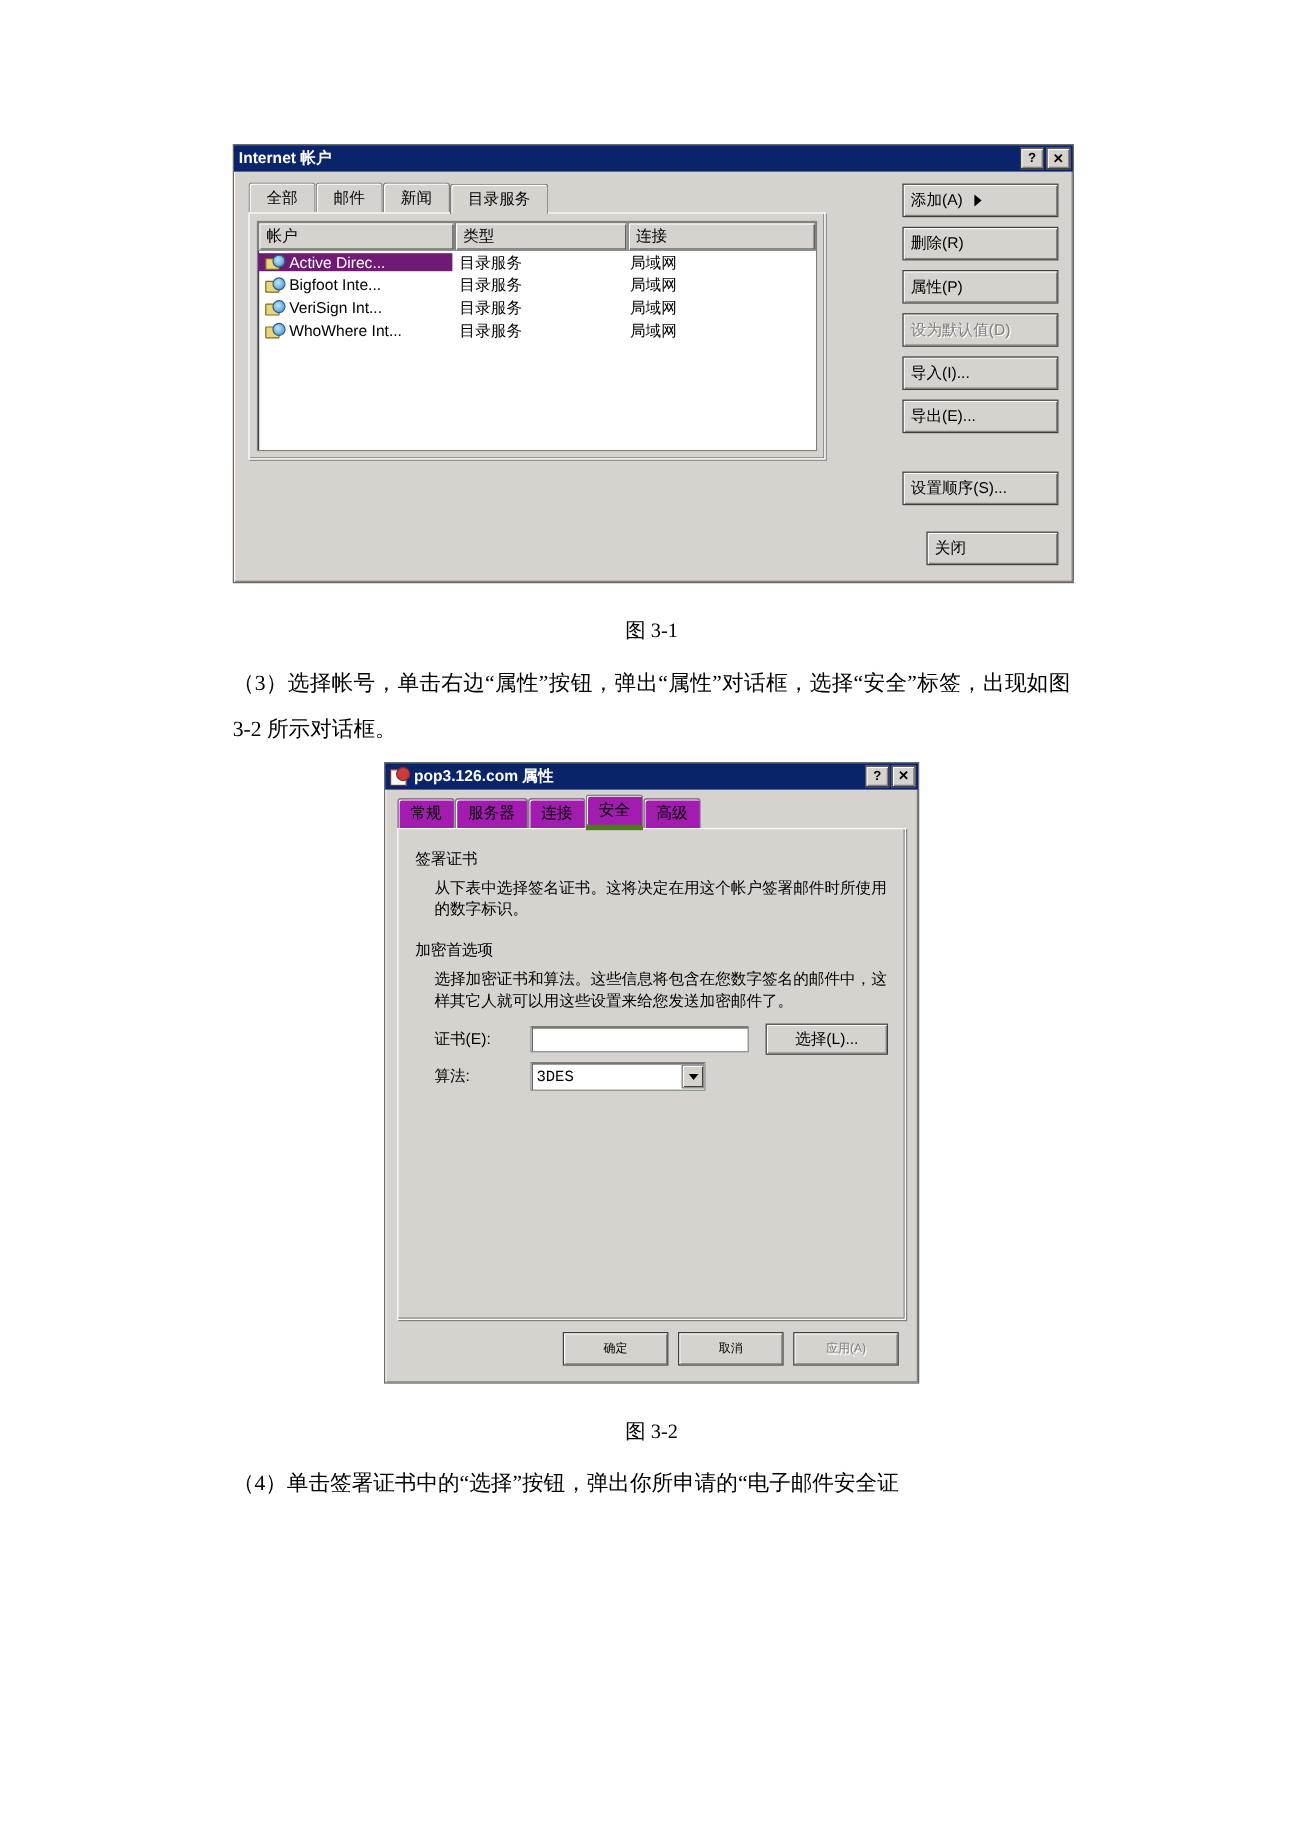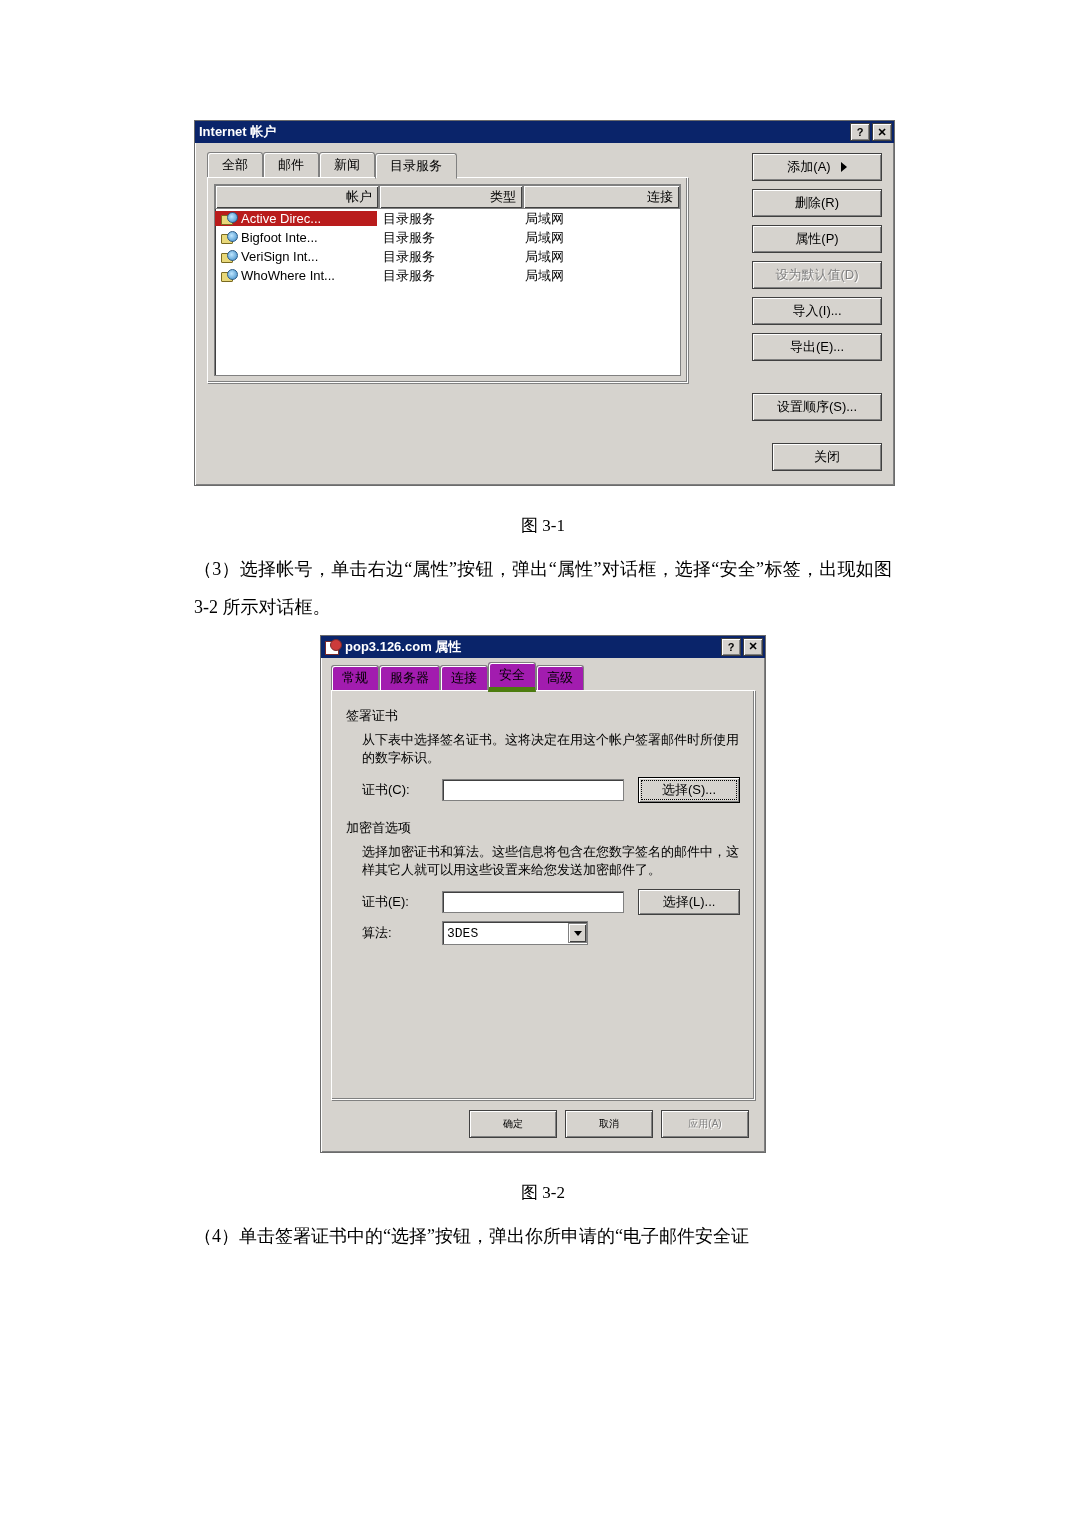--- a/index.html
+++ b/index.html
@@ -71,21 +71,20 @@
     border-bottom: 1px solid #d6d3ce;
     margin-bottom: -1px;
   }
   .tabpanel {
     border: 1px solid #fff;
     box-shadow: 1px 1px 0 #808080, inset -1px -1px 0 #808080;
     background: #d6d3ce;
     padding: 6px;
     position: relative;
     z-index: 2;
-    text-align: right;
   }
   .listheader {
     display: flex;
     background: #d6d3ce;
   }
   .lh-cell {
     border: 1px solid #808080;
     box-shadow: 1px 1px 0 #fff inset, -1px -1px 0 #404040 inset;
     padding: 2px 6px;
     font-size: 13px;
@@ -95,21 +94,21 @@
     border: 1px solid #808080;
     box-shadow: inset 1px 1px 0 #404040;
     height: 190px;
     overflow: hidden;
   }
   .listrow { display: flex; height: 19px; align-items: center; }
   .cell { padding: 0 6px; font-family: Tahoma, SimSun, sans-serif; font-size: 13px; display:flex; align-items:center;}
   .col-acct { width: 150px; }
   .col-type { width: 130px; }
   .col-conn { flex: 1; }
-  .sel { background: #b91c1c; color: #fff; }
+  .sel { background: #701a75; color: #fff; }
   .dirsvc-icn {
     width: 16px; height: 14px;
     margin-right: 4px;
     display: inline-block;
     position: relative;
   }
   .dirsvc-icn::before{
     content:"";position:absolute;left:0;top:3px;width:10px;height:8px;
     background:#e8d87a;border:1px solid #7a6a20;border-radius:1px;
   }
@@ -125,21 +124,21 @@
     display: flex;
     flex-direction: column;
   }
   .winbtn {
     height: 26px;
     background: #d6d3ce;
     border: 1px solid #404040;
     box-shadow: 1px 1px 0 #fff inset, -1px -1px 0 #808080 inset;
     font-family: SimSun, Tahoma, sans-serif;
     font-size: 13px;
-    display: flex; align-items: center; justify-content: center;
+    display: flex; align-items: center; justify-content: flex-start;
     padding: 0 6px;
     margin-bottom: 8px;
     position: relative;
   }
   .winbtn.disabled { color: #808080; text-shadow: 1px 1px 0 #fff; }
   .arrow-right {
     width: 0; height: 0;
     border-top: 5px solid transparent;
     border-bottom: 5px solid transparent;
     border-left: 6px solid #000;
@@ -359,25 +358,20 @@
       <div class="tabrow2">
         <div class="tab2">常规</div>
         <div class="tab2">服务器</div>
         <div class="tab2">连接</div>
         <div class="tab2 active">安全</div>
         <div class="tab2">高级</div>
       </div>
       <div class="panel2">
         <div class="section-title">签署证书</div>
         <div class="section-desc">从下表中选择签名证书。这将决定在用这个帐户签署邮件时所使用的数字标识。</div>
-        <div class="formrow">
-          <div class="formlabel">证书(C):</div>
-          <div class="textbox"></div>
-          <div class="sidebtn focused">选择(S)...</div>
-        </div>
 
         <div class="section-title" style="margin-top:16px;">加密首选项</div>
         <div class="section-desc">选择加密证书和算法。这些信息将包含在您数字签名的邮件中，这样其它人就可以用这些设置来给您发送加密邮件了。</div>
         <div class="formrow">
           <div class="formlabel">证书(E):</div>
           <div class="textbox"></div>
           <div class="sidebtn">选择(L)...</div>
         </div>
         <div class="formrow">
           <div class="formlabel">算法:</div>

